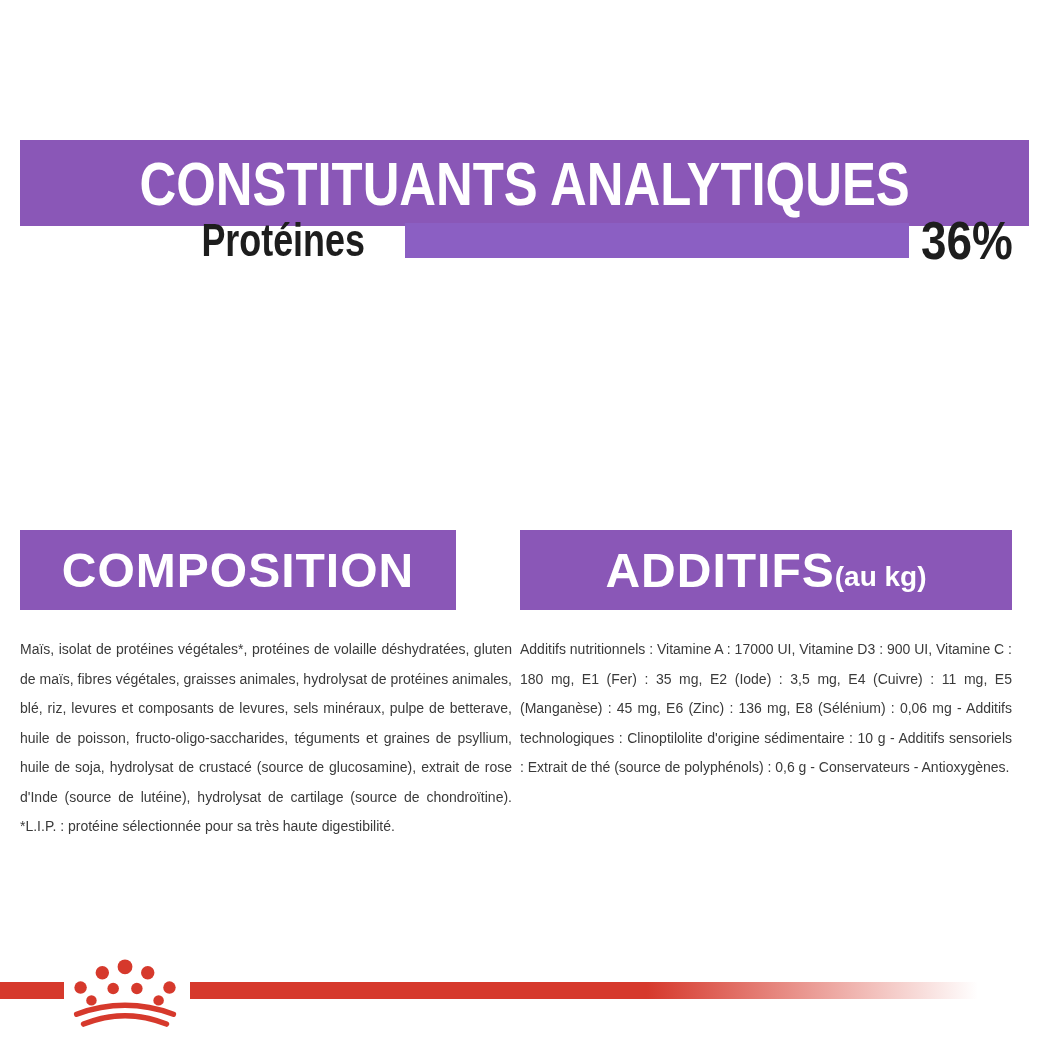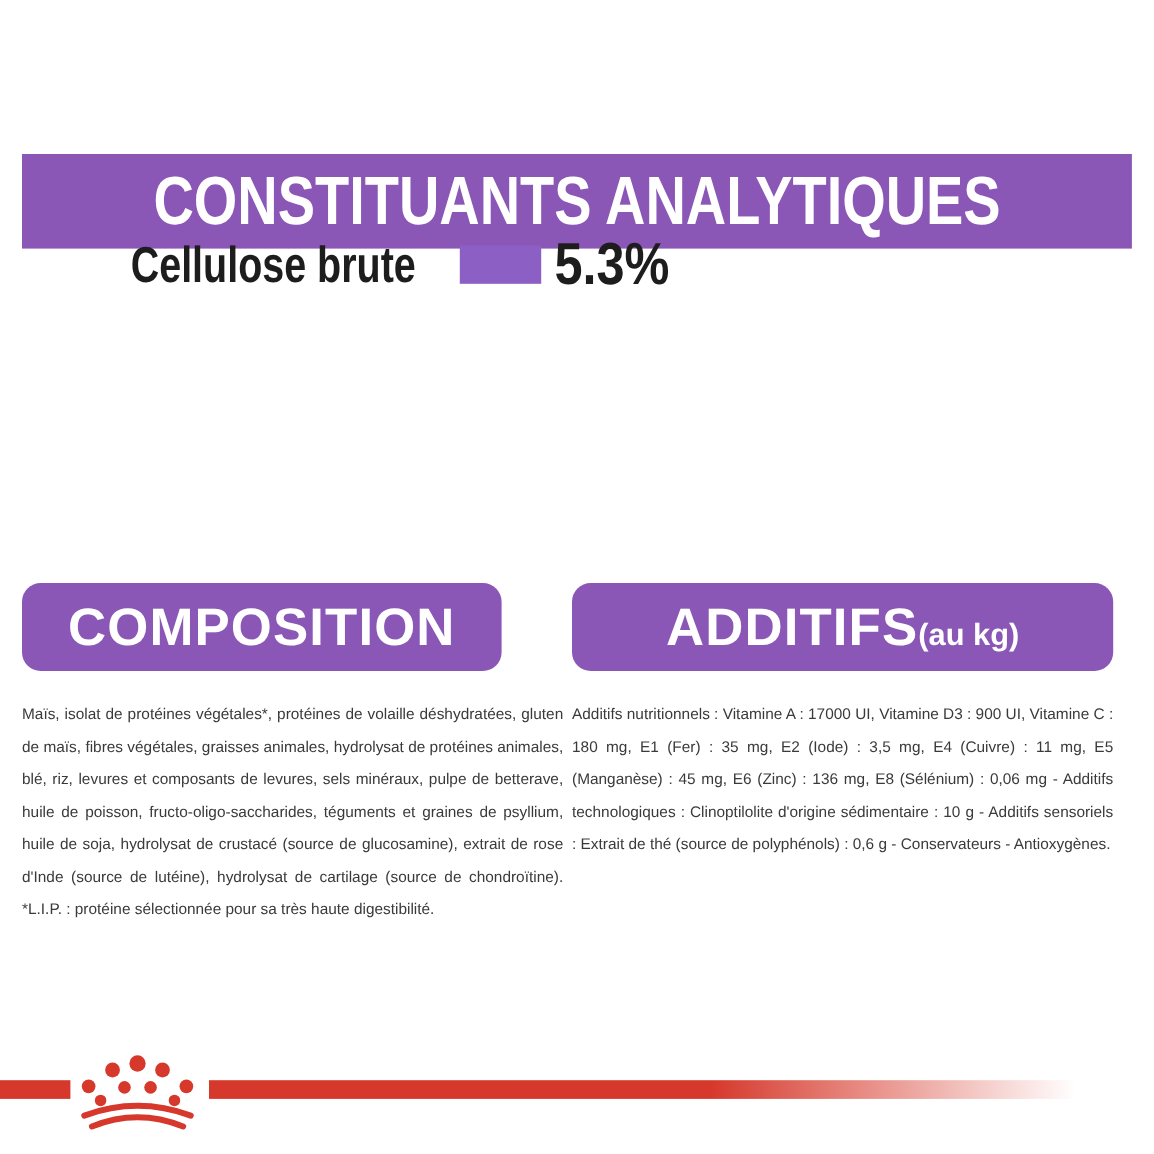--- a/index.html
+++ b/index.html
@@ -81,21 +81,20 @@
   .column-left  { left: 20px;  width: 492px; }
   .column-right { left: 520px; width: 492px; }
   .section-header {
     background: var(--purple-banner);
     height: 80px;
     display: flex;
     align-items: center;
     justify-content: center;
     color: #ffffff;
     white-space: nowrap;
-    border-radius: 17px;
   }
   .section-header .big {
     font-weight: bold;
     font-size: 48px;
     letter-spacing: 1px;
   }
   .section-header .small {
     font-weight: bold;
     font-size: 28px;
     padding-top: 14px;
@@ -134,24 +133,24 @@
 <body>
 
 <div class="page" style="--purple-banner: #8a57b7; --purple-bar: #8b5fc3; --red: #d6392c; --text-dark: #1d1d1d; --body-text: #3a3a3a; --page-bg: #ffffff;">
 
   <div class="banner banner-analytics">
     <div class="banner-title">CONSTITUANTS ANALYTIQUES</div>
   </div>
 
   <div class="chart">
       <div class="chart-row">
-        <div class="chart-label">Cellulose brute</div>
+        <div class="chart-label">Protéines</div>
         <div class="chart-bar-cell">
-          <div class="chart-bar" style="width: 74.2px; background: rgb(139, 95, 195);"></div>
-          <div class="chart-value">5.3%</div>
+          <div class="chart-bar" style="width: 504px; background: rgb(139, 95, 195);"></div>
+          <div class="chart-value">36%</div>
         </div>
       </div>
     </div>
 
   <div class="column column-left">
     <div class="section-header header-composition">
       <span class="big">COMPOSITION</span>
     </div>
     <div class="section-body">Maïs, isolat de protéines végétales*, protéines de volaille déshydratées, gluten de maïs, fibres végétales, graisses animales, hydrolysat de protéines animales, blé, riz, levures et composants de levures, sels minéraux, pulpe de betterave, huile de poisson, fructo-oligo-saccharides, téguments et graines de psyllium, huile de soja, hydrolysat de crustacé (source de glucosamine), extrait de rose d'Inde (source de lutéine), hydrolysat de cartilage (source de chondroïtine). *L.I.P. : protéine sélectionnée pour sa très haute digestibilité.</div>
   </div>

